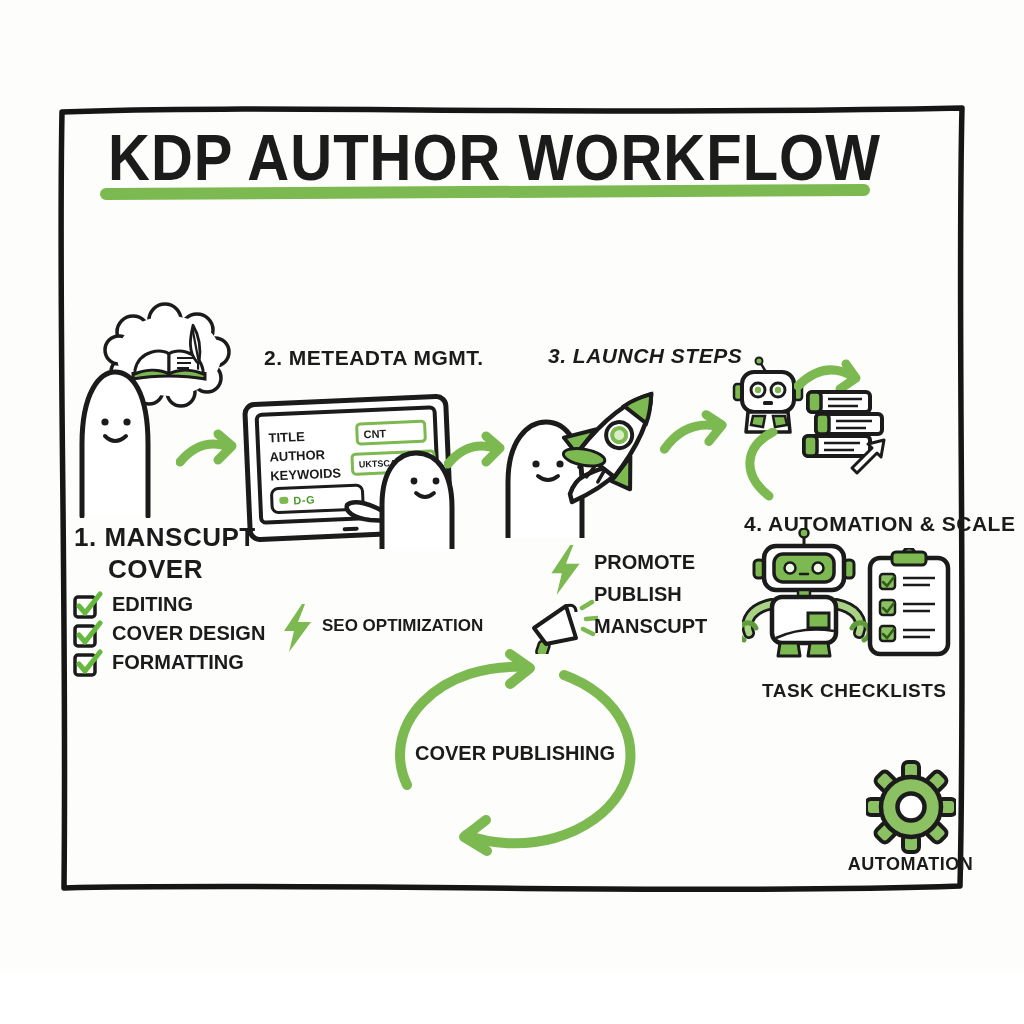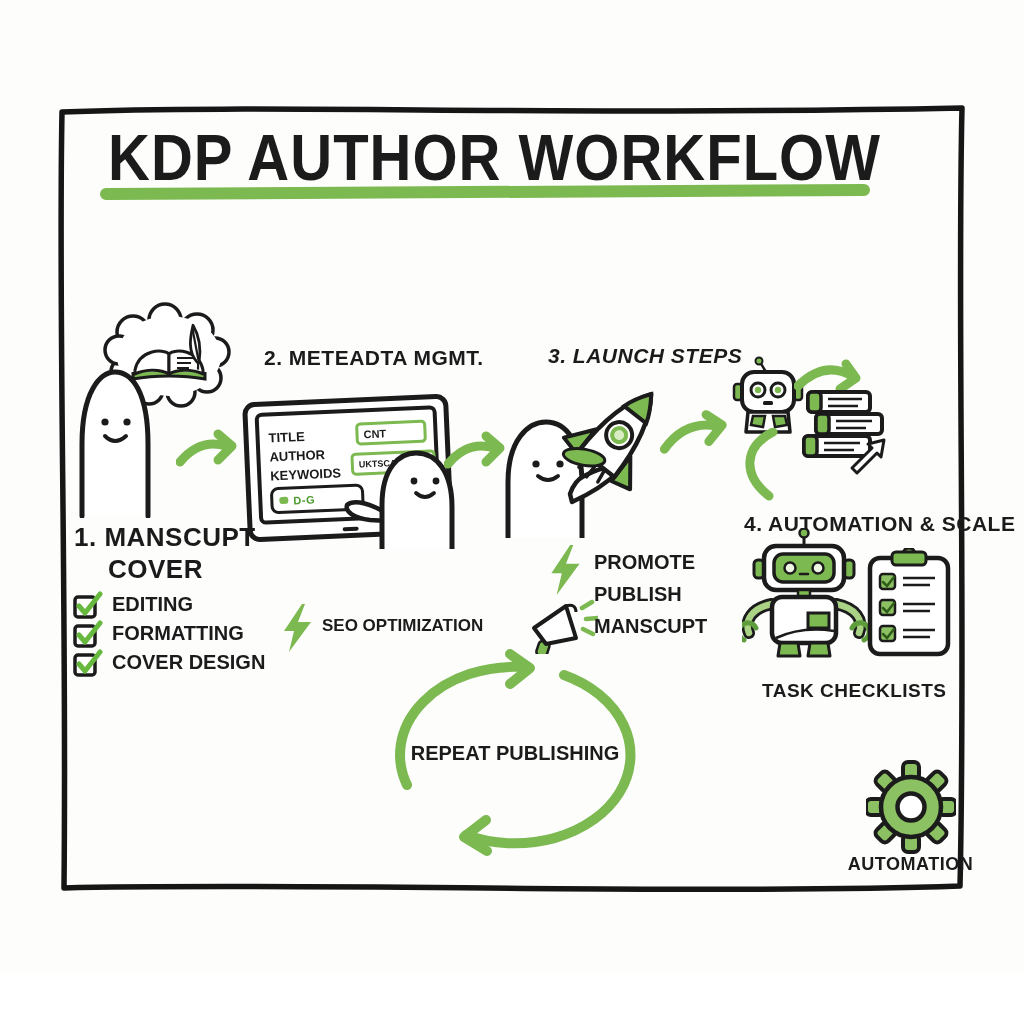--- a/index.html
+++ b/index.html
@@ -238,28 +238,28 @@
         <rect x="3" y="6" width="20" height="20" rx="3" fill="#fff" stroke="#1b1b1b" stroke-width="3.5"></rect>
         <path d="M7,15 L13,22 L28,3" fill="none" stroke="#67b83e" stroke-width="5" stroke-linecap="round" stroke-linejoin="round"></path>
       </svg>
       <span class="chk-label">EDITING</span>
     </div>
     <div class="chk-row">
       <svg width="32" height="28" viewBox="0 0 32 28">
         <rect x="3" y="6" width="20" height="20" rx="3" fill="#fff" stroke="#1b1b1b" stroke-width="3.5"></rect>
         <path d="M7,15 L13,22 L28,3" fill="none" stroke="#67b83e" stroke-width="5" stroke-linecap="round" stroke-linejoin="round"></path>
       </svg>
-      <span class="chk-label">FORMATTING</span>
+      <span class="chk-label">COVER DESIGN</span>
     </div>
     <div class="chk-row">
       <svg width="32" height="28" viewBox="0 0 32 28">
         <rect x="3" y="6" width="20" height="20" rx="3" fill="#fff" stroke="#1b1b1b" stroke-width="3.5"></rect>
         <path d="M7,15 L13,22 L28,3" fill="none" stroke="#67b83e" stroke-width="5" stroke-linecap="round" stroke-linejoin="round"></path>
       </svg>
-      <span class="chk-label">COVER DESIGN</span>
+      <span class="chk-label">FORMATTING</span>
     </div>
   </div>
 
   <svg class="abs" style="left:284px;top:604px;" width="28" height="48" viewBox="0 0 28 48">
     <polygon points="18,0 0,27 10,27 5,48 27,18 14,18 21,0" fill="#7cb950"></polygon>
   </svg>
   <div class="abs small-label" style="left:322px;top:616px;">SEO OPTIMIZATION</div>
 
   <svg class="abs" style="left:551px;top:545px;" width="30" height="50" viewBox="0 0 28 48">
     <polygon points="18,0 0,27 10,27 5,48 27,18 14,18 21,0" fill="#7cb950"></polygon>
@@ -276,21 +276,21 @@
     <path d="M56,16 L66,10 M60,27 L72,26 M57,37 L67,42" stroke="#7cb950" stroke-width="4.5" stroke-linecap="round"></path>
   </svg>
   <div class="abs action-label" style="left:594px;top:615px;">MANSCUPT</div>
 
   <svg class="abs" style="left:384px;top:648px;" width="262" height="215" viewBox="0 0 262 215">
     <path d="M23,137 A115,88 0 0 1 138,19" fill="none" stroke="#7cb950" stroke-width="10" stroke-linecap="round"></path>
     <path d="M126,6 L146,20 L126,36" fill="none" stroke="#7cb950" stroke-width="10" stroke-linecap="round" stroke-linejoin="round"></path>
     <path d="M180,27 A115,88 0 1 1 82,187" fill="none" stroke="#7cb950" stroke-width="10" stroke-linecap="round"></path>
     <path d="M102,172 L80,189 L103,203" fill="none" stroke="#7cb950" stroke-width="10" stroke-linecap="round" stroke-linejoin="round"></path>
   </svg>
-  <div class="abs loop-label" style="left:395px;top:742px;width:240px;">REPEAT PUBLISHING</div>
+  <div class="abs loop-label" style="left:395px;top:742px;width:240px;">COVER PUBLISHING</div>
 
   <svg class="abs" style="left:866px;top:760px;" width="90" height="94" viewBox="0 0 90 94">
     <g transform="translate(45,47)">
       <g fill="#8cc163" stroke="#1b1b1b" stroke-width="4" stroke-linejoin="round">
         <rect x="-8" y="-45" width="16" height="18" rx="5"></rect>
         <rect x="-8" y="-45" width="16" height="18" rx="5" transform="rotate(45)"></rect>
         <rect x="-8" y="-45" width="16" height="18" rx="5" transform="rotate(90)"></rect>
         <rect x="-8" y="-45" width="16" height="18" rx="5" transform="rotate(135)"></rect>
         <rect x="-8" y="-45" width="16" height="18" rx="5" transform="rotate(180)"></rect>
         <rect x="-8" y="-45" width="16" height="18" rx="5" transform="rotate(225)"></rect>

